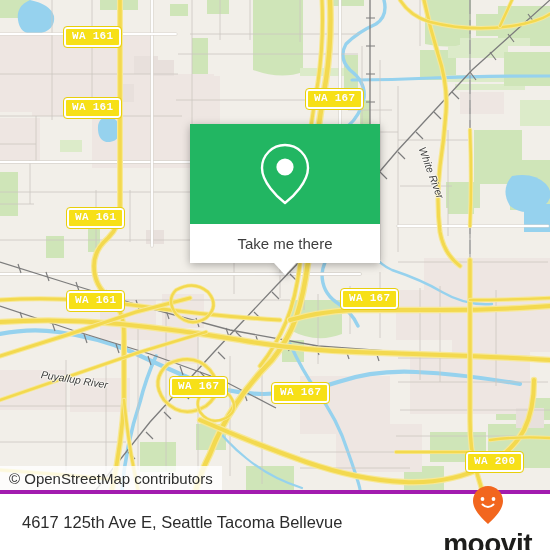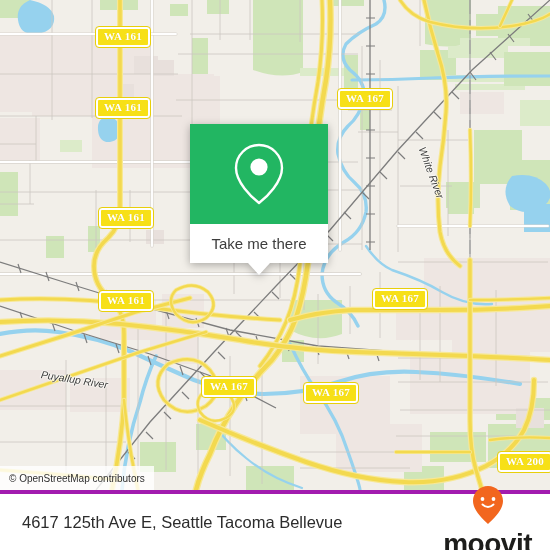--- a/index.html
+++ b/index.html
@@ -35,42 +35,41 @@
     outline: 1px solid #e8cf0a;
     border-radius: 3px;
     color: #ffffff;
     font-size: 11px;
     font-weight: bold;
     letter-spacing: 0.3px;
     padding: 2px 6px 3px 6px;
     line-height: 11px;
     white-space: nowrap;
     text-shadow: 0 0 1px rgba(0,0,0,0.10);
-    font-family: Liberation Serif, serif;
-    margin-left: 32px;
+    font-family: Liberation Mono, monospace;
   }
 
   
   .water-label {
     position: absolute;
     color: #3b3b3b;
     font-size: 10.5px;
     font-style: italic;
     white-space: nowrap;
     font-family: "Liberation Sans", sans-serif;
     text-shadow:
       1px 0 1px #fdfcf8, -1px 0 1px #fdfcf8,
       0 1px 1px #fdfcf8, 0 -1px 1px #fdfcf8;
   }
 
   
   #callout {
     position: absolute;
     left: 190px; top: 124px;
-    width: 138px;
+    width: 190px;
     filter: drop-shadow(0 2px 4px rgba(0,0,0,0.30));
   }
   #callout-top {
     height: 100px;
     background: #22b662;
     display: flex;
     align-items: center;
     justify-content: center;
   }
   #callout-bottom {
@@ -99,21 +98,21 @@
   #attribution {
     position: absolute;
     left: 0; top: 466px;
     height: 24px;
     background: rgba(255,255,255,0.80);
     display: flex;
     align-items: center;
     padding: 0 9px 0 9px;
   }
   #attribution-text {
-    font-size: 10px;
+    font-size: 15px;
     color: #2f2f2f;
     font-family: "Liberation Sans", sans-serif;
     white-space: nowrap;
   }
 
   
   #footer {
     position: absolute;
     left: 0; top: 490px;
     width: 550px; height: 60px;

